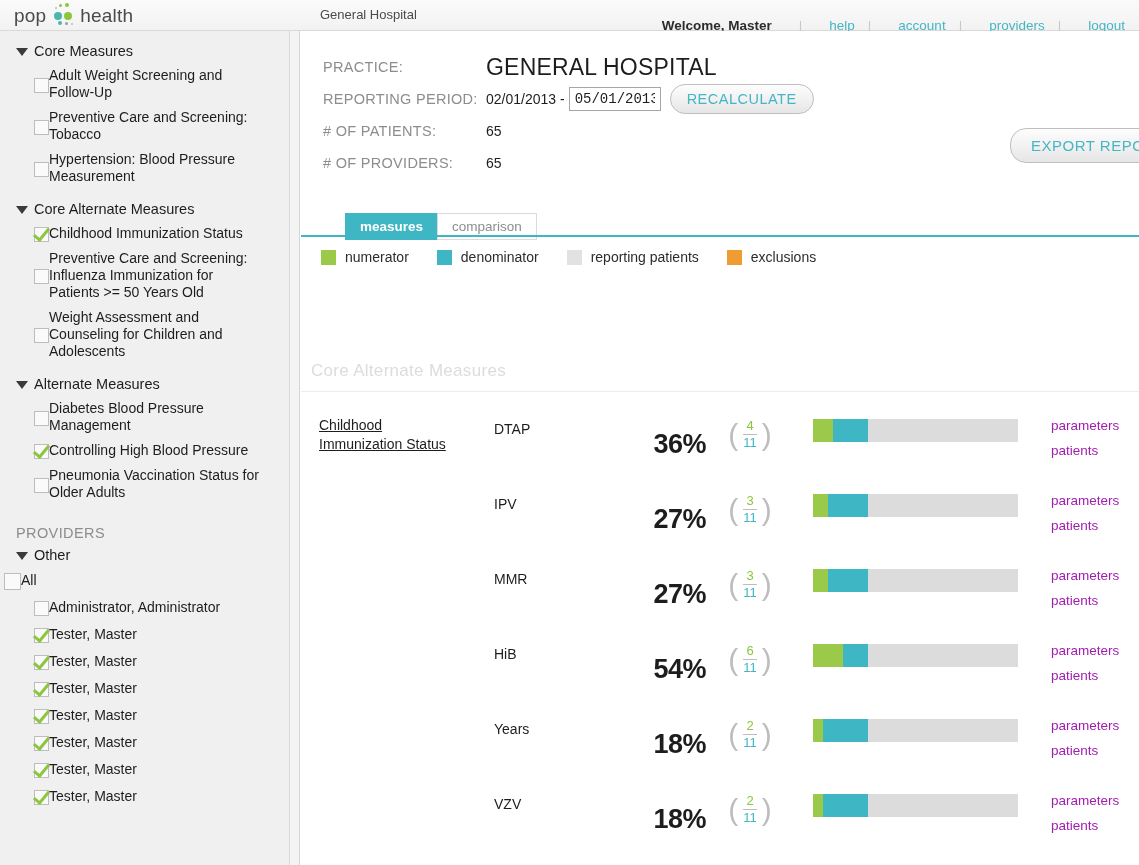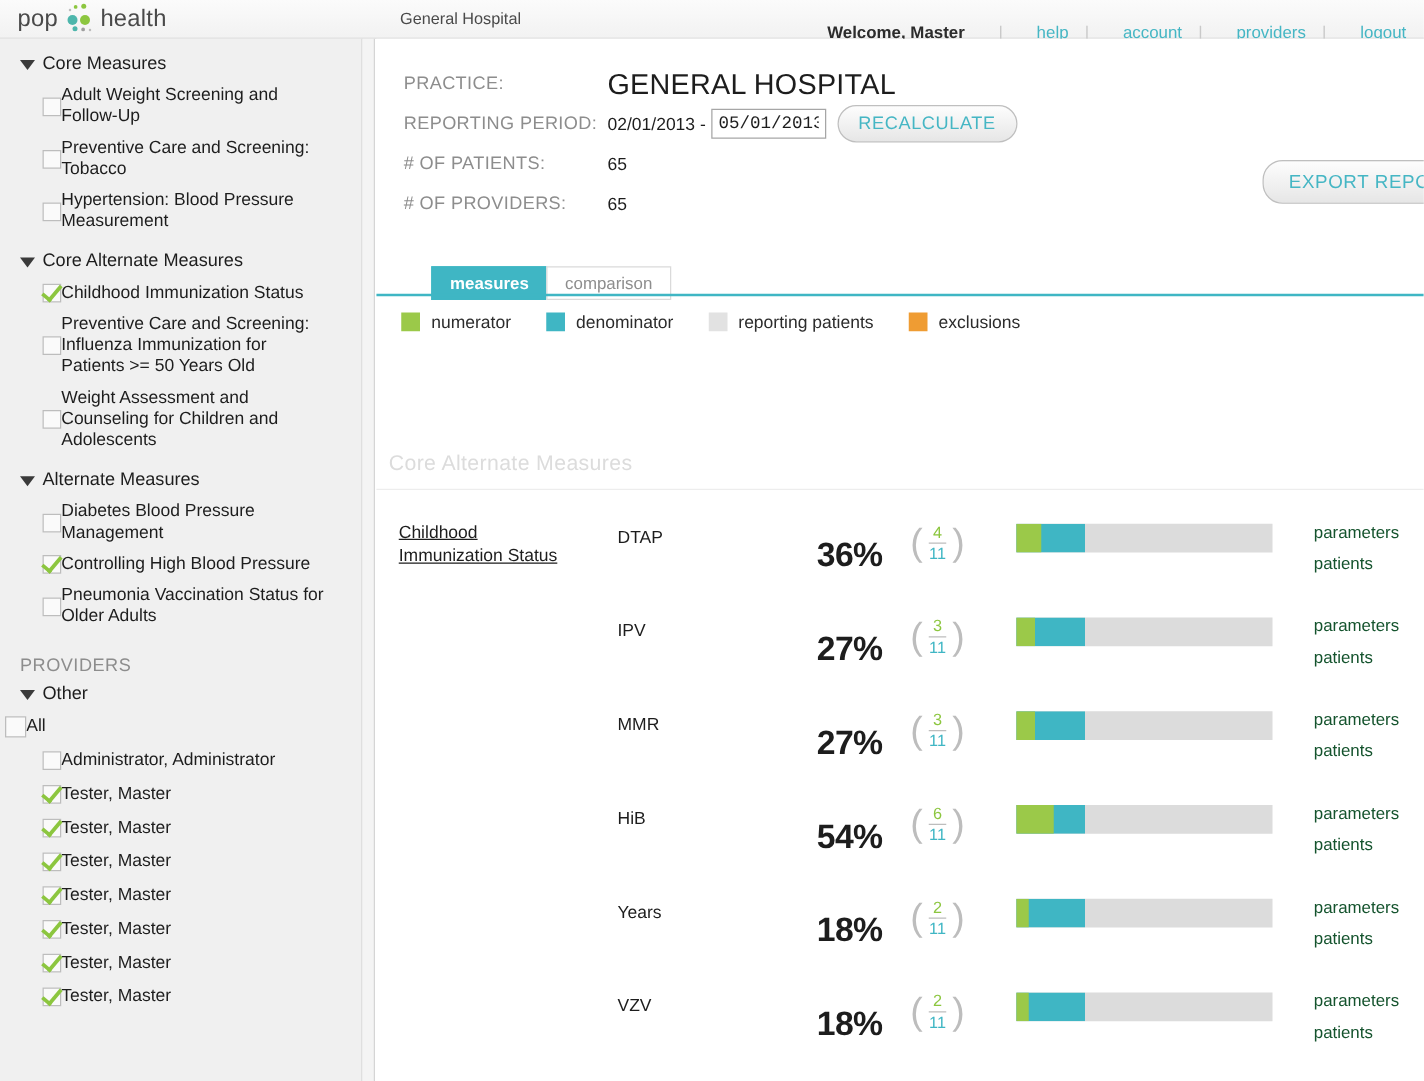--- a/index.html
+++ b/index.html
@@ -172,21 +172,21 @@
   .frac-bar { height: 1px; background: #bdbdbd; margin: 1px 0; }
   .frac-den { color: #3fb6c4; font-size: 13px; }
   .bar {
     position: absolute; left: 512px; top: 18px;
     width: 205px; height: 23px; background: #dcdcdc; overflow: hidden;
   }
   .bar .seg { position: absolute; top: 0; height: 23px; }
   .links {
     position: absolute; left: 750px; top: 12px; font-size: 13.5px; line-height: 25px;
   }
-  .links a { display: block; color: #14532d; text-decoration: none; cursor: pointer; }
+  .links a { display: block; color: #a21caf; text-decoration: none; cursor: pointer; }
 </style>
 </head>
 <body>
 
 <div id="topbar">
   <div id="logo">
     <span>pop</span>
     <span class="lg-dots">
       <span class="d" style="left:13px;top:0px;width:3px;height:3px;background:#8cc63f"></span>
       <span class="d" style="left:19px;top:-1px;width:4px;height:4px;background:#8cc63f"></span>

